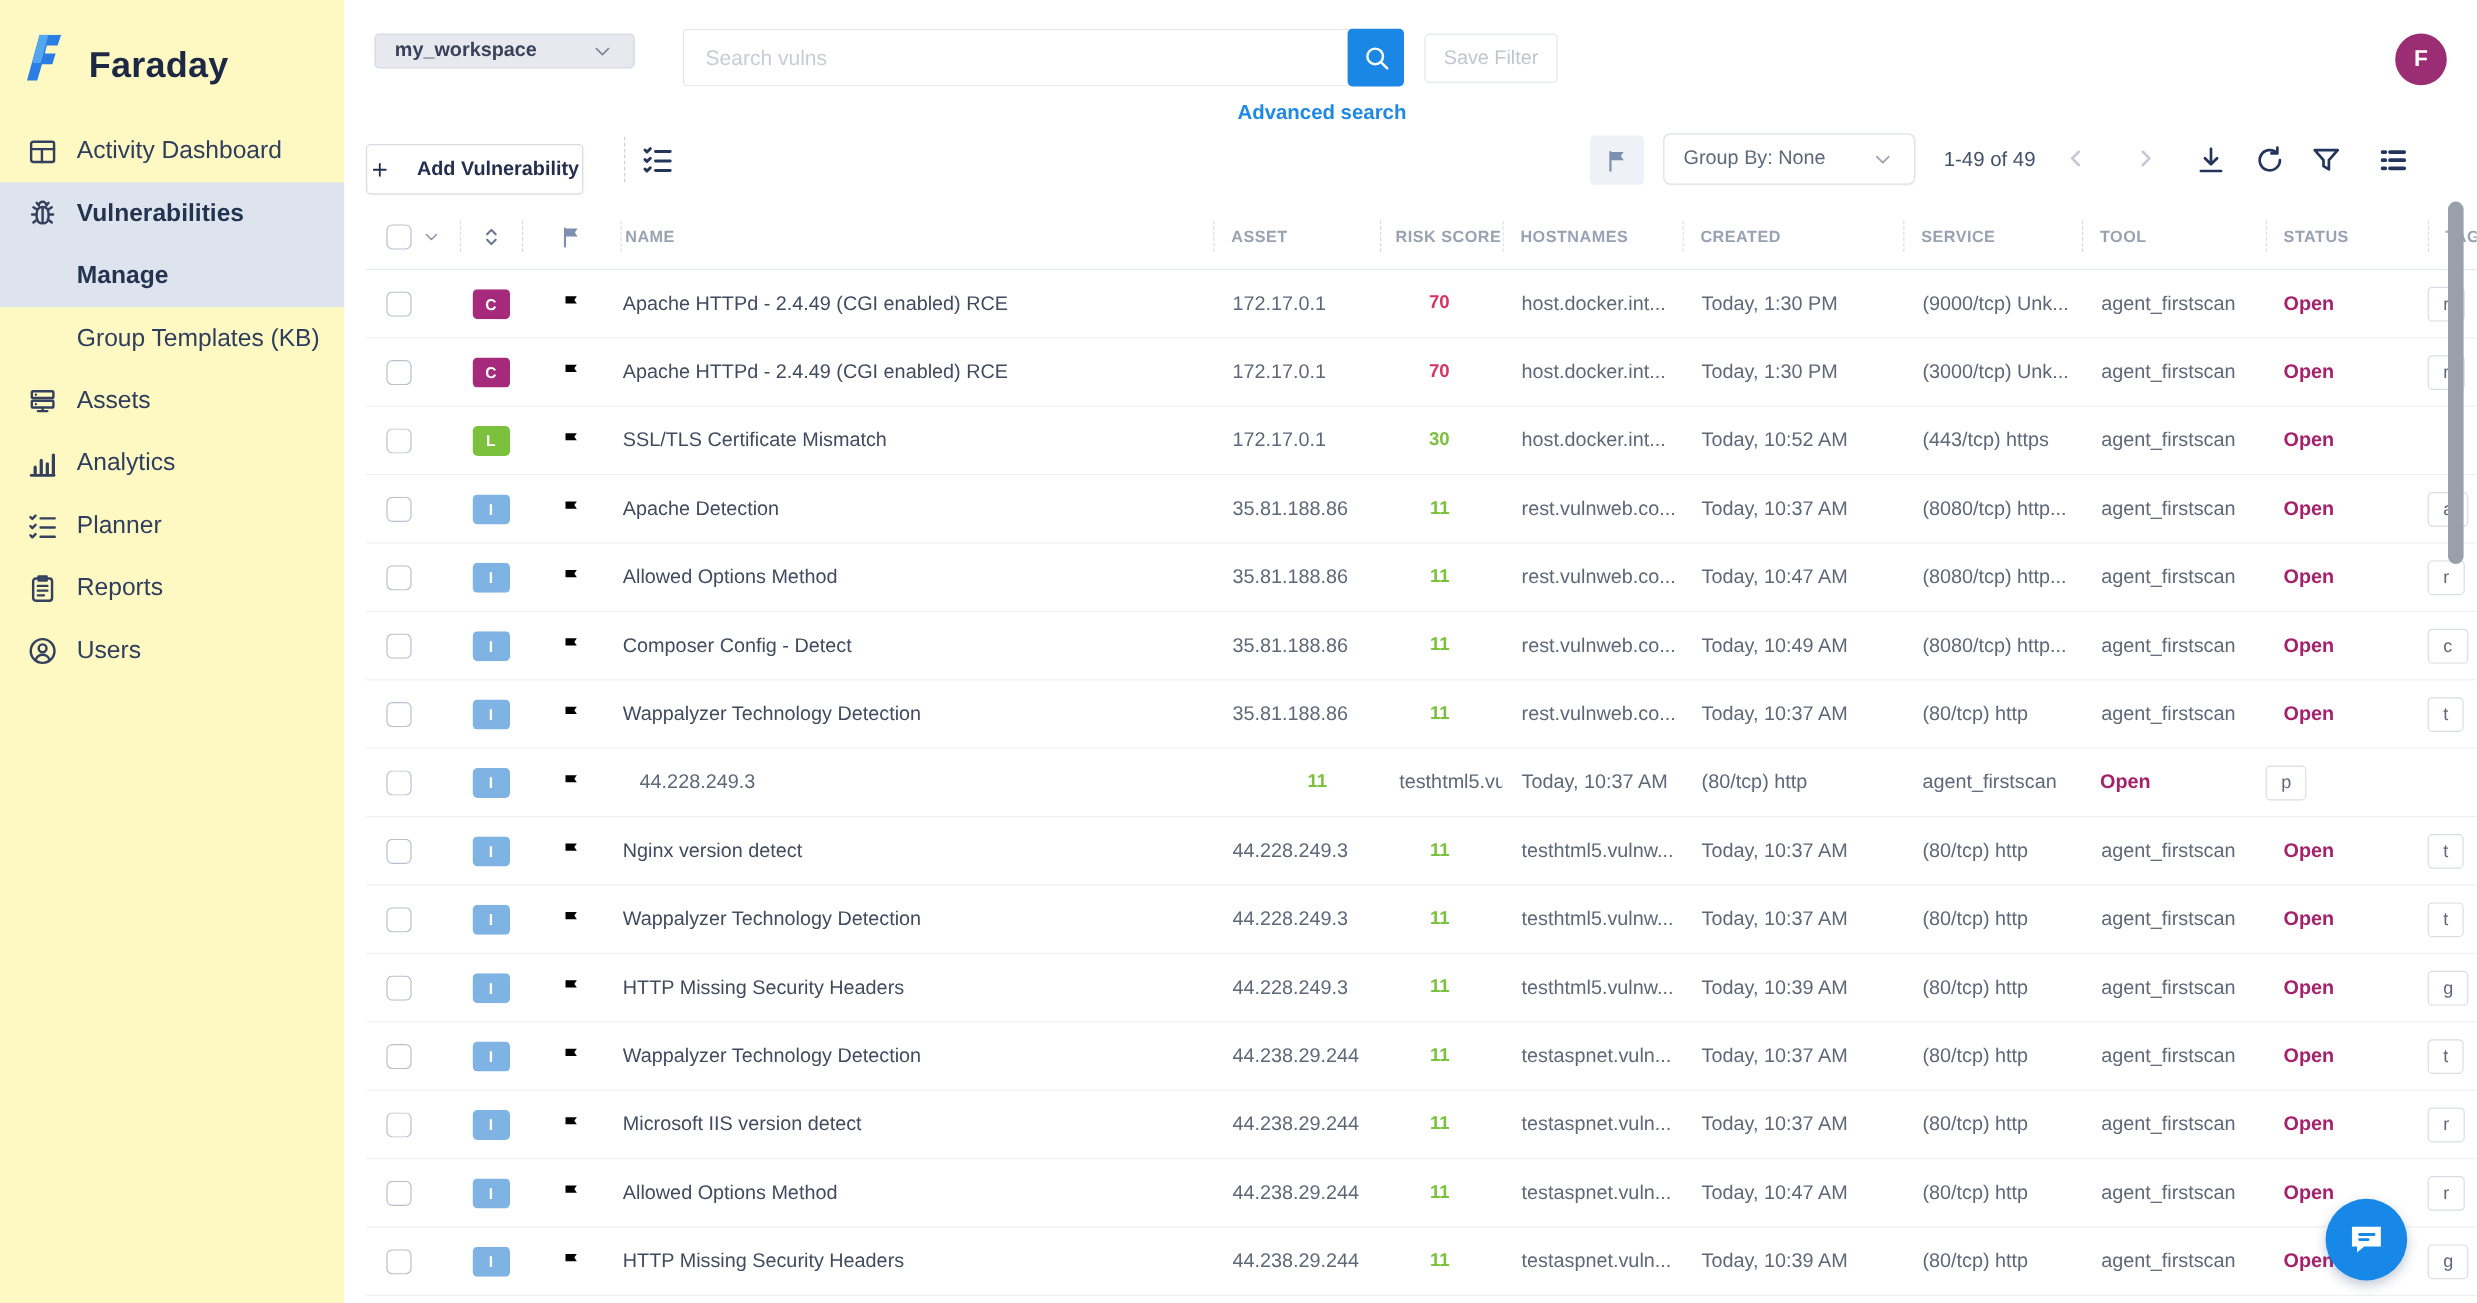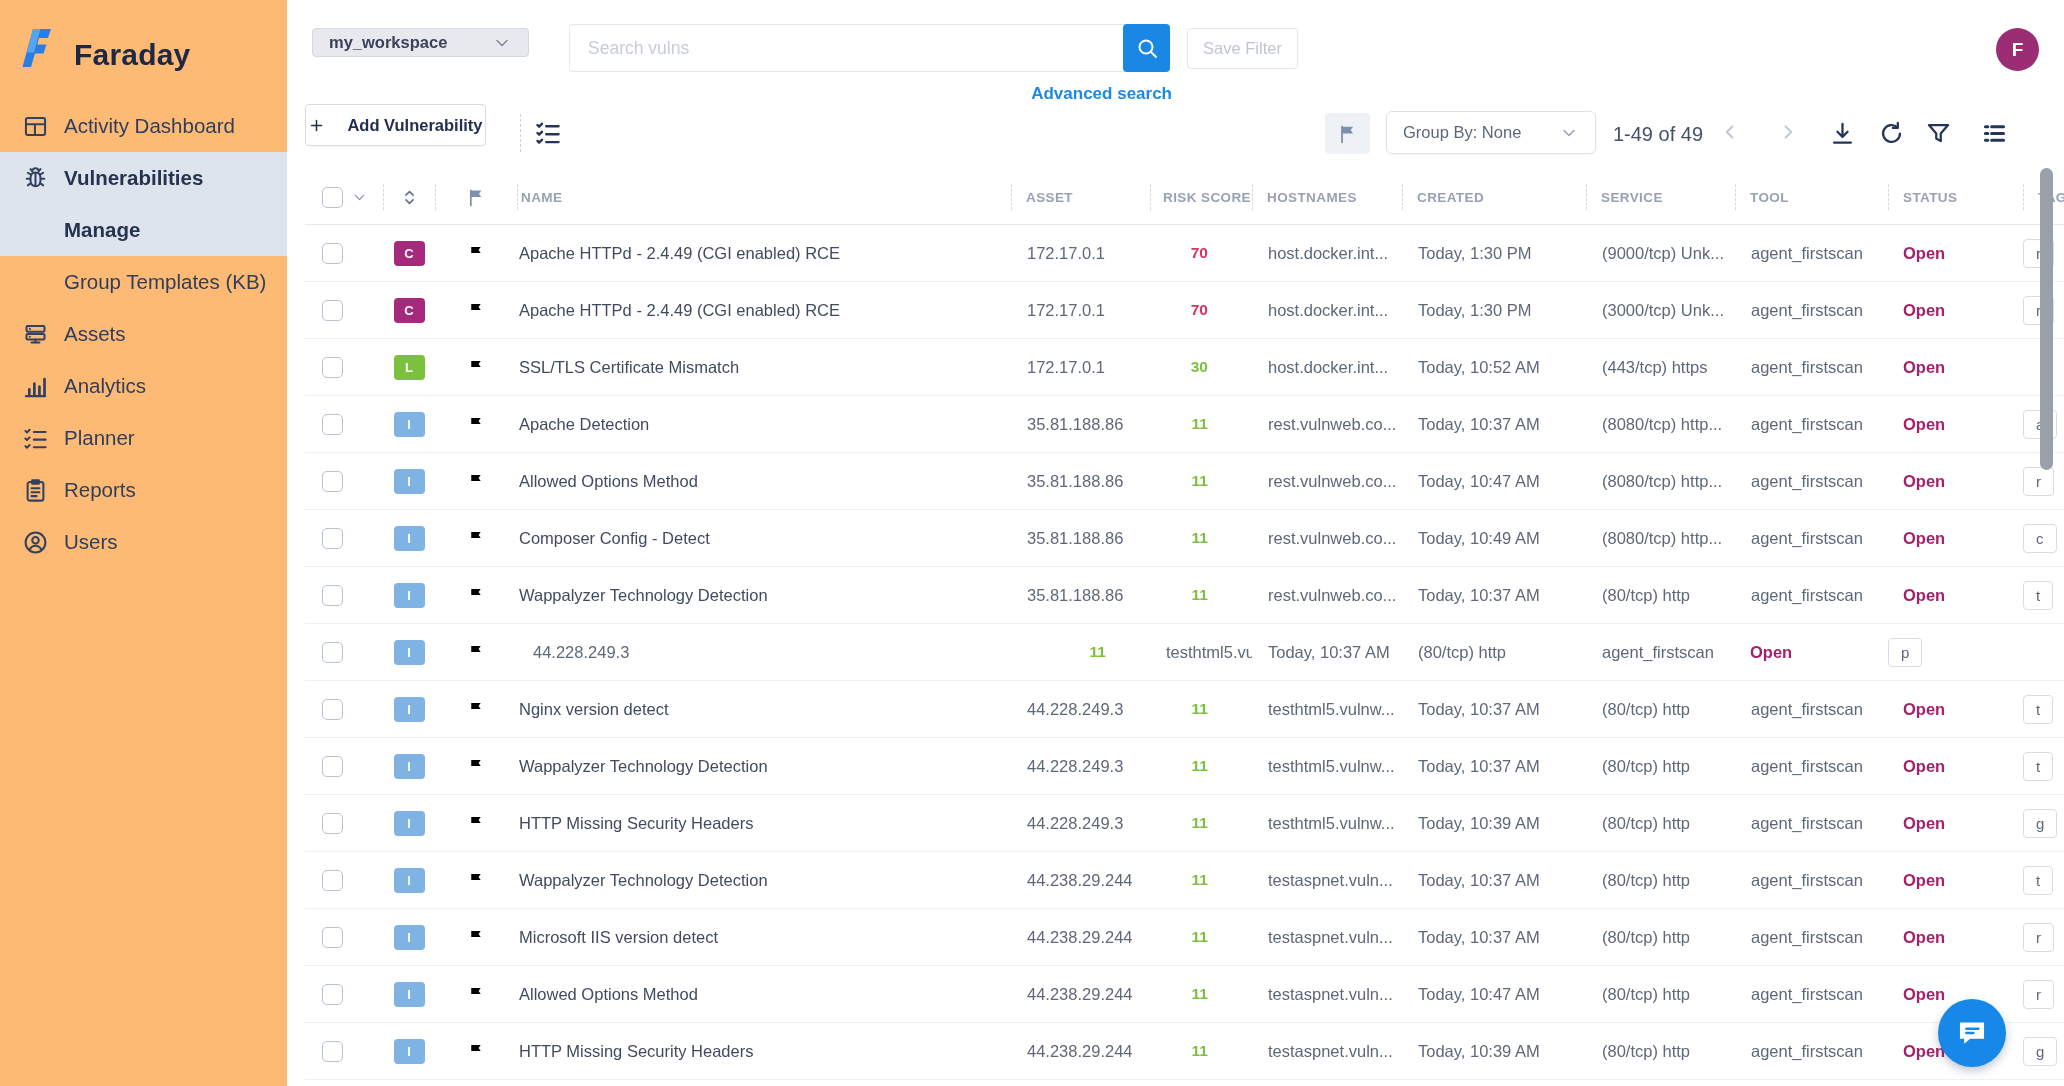--- a/index.html
+++ b/index.html
@@ -1,20 +1,20 @@
 <!DOCTYPE html>
 <html><head>
 <meta charset="utf-8">
 <style>
   * { margin:0; padding:0; box-sizing:border-box; }
   html,body { width:2064px; height:1086px; overflow:hidden; }
   body { font-family:"Liberation Sans", sans-serif; background:#fff; position:relative; }
 
   
-  .sidebar { position:absolute; left:0; top:0; width:287px; height:1086px; background:#fdba74; }
+  .sidebar { position:absolute; left:0; top:0; width:287px; height:1086px; background:#fef9c3; }
   .brand { display:flex; align-items:center; gap:14px; padding:24px 0 0 20px; height:86px; }
   .brand-logo { width:40px; height:52px; }
   .brand-name { font-size:30px; font-weight:700; color:#1c2844; letter-spacing:.2px; }
   nav { margin-top:14px; }
   .nav-item { display:flex; align-items:center; height:52px; padding-left:22px; cursor:pointer; }
   .nav-item .icn { width:27px; height:27px; margin-right:15px; color:#33415e; flex:0 0 27px; }
   .nav-item .icn svg { width:27px; height:27px; }
   .nav-label { font-size:20.5px; color:#2f3e5c; font-weight:500; white-space:nowrap; }
   .nav-item.active .nav-label { font-weight:700; color:#243450; }
   .active-band { background:#dde4ee; }
@@ -48,41 +48,41 @@
 
   .save-filter { position:absolute; left:900px; top:28px; width:111px; height:41px; background:#fff;
     border:1px solid #e4e7ec; border-radius:4px; font-size:16.5px; color:#c0c5cf;
     display:flex; align-items:center; justify-content:center; cursor:pointer; }
 
   .avatar { position:absolute; left:1709px; top:28px; width:43px; height:43px; border-radius:50%;
     background:#9a2d73; color:#fff; font-size:19px; font-weight:700; display:flex; align-items:center;
     justify-content:center; cursor:pointer; }
 
   
-  .add-vuln { position:absolute; left:18px; top:104px; width:181px; height:42px; background:#fff;
+  .add-vuln { position:absolute; left:18px; top:120px; width:181px; height:42px; background:#fff;
     border:1px solid #d8dce2; border-radius:4px; display:flex; align-items:center; justify-content:center;
     gap:22px; cursor:pointer; box-shadow:0 1px 2px rgba(20,30,60,.04); }
   .add-vuln .icn { color:#222f4e; width:17px; height:17px; }
   .add-vuln .icn svg { width:17px; height:17px; stroke-width:2.2; }
   .add-vuln .lbl { font-size:16.5px; font-weight:600; color:#222f4e; }
   .tb-divider { position:absolute; left:233px; top:114px; height:38px; border-left:1px dashed #ccd2da; }
   .bulk-edit { position:absolute; left:247px; top:119px; width:28px; height:28px; color:#24355c; cursor:pointer; }
   .bulk-edit svg { width:28px; height:28px; }
 
   .flag-btn { position:absolute; left:1038px; top:113px; width:45px; height:41px; background:#eef1f5;
     border-radius:4px; display:flex; align-items:center; justify-content:center; color:#7d90ad; cursor:pointer; }
   .flag-btn svg { width:22px; height:22px; }
   .group-by { position:absolute; left:1099px; top:111px; width:210px; height:43px; background:#fff;
     border:1px solid #dde1e7; border-radius:6px; display:flex; align-items:center; padding:0 16px; cursor:pointer;
     box-shadow:0 1px 2px rgba(20,30,60,.03); }
   .group-by .gb-label { flex:1; font-size:16.5px; color:#5d6878; }
   .group-by .icn { color:#9aa3b2; width:20px; height:20px; }
   .group-by .icn svg { width:20px; height:20px; }
   .pagination { position:absolute; left:1316px; top:123px; width:110px; text-align:center;
-    font-size:20px; color:#42506a; }
+    font-size:17px; color:#42506a; }
   .page-prev, .page-next { position:absolute; top:121px; width:22px; height:22px; color:#c4cad3; cursor:pointer; }
   .page-prev { left:1432px; } .page-next { left:1490px; }
   .page-prev svg, .page-next svg { width:22px; height:22px; stroke-width:2.4; }
   .tb-icon { position:absolute; top:120px; width:27px; height:27px; color:#24355c; cursor:pointer; }
   .tb-icon svg { width:27px; height:27px; stroke-width:2; }
   .ti-download { left:1542px; } .ti-history { left:1591px; } .ti-filter { left:1638px; } .ti-columns { left:1694px; }
 
   
   .table { position:absolute; left:18px; top:170px; width:1759px; }
   .tgrid { display:grid; grid-template-columns:78px 52px 82px 494px 139px 102px 150px 184px 149px 153px 135px 1fr;

